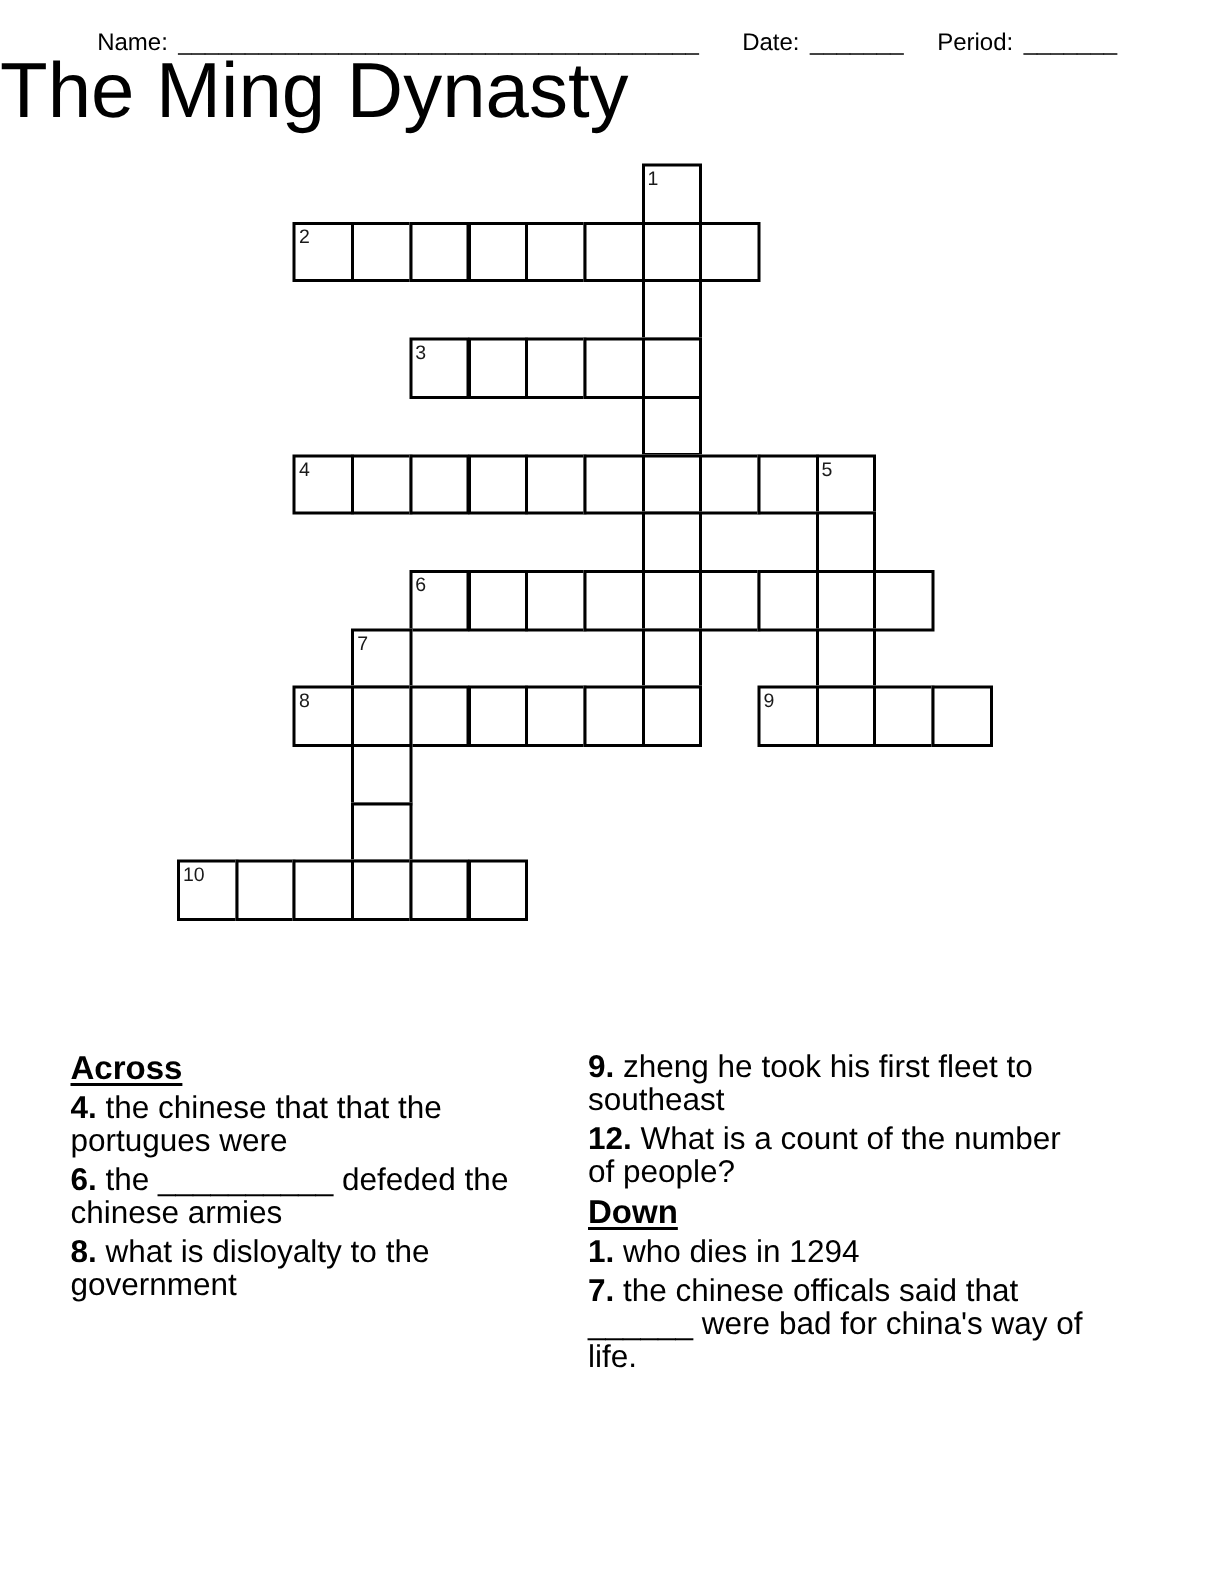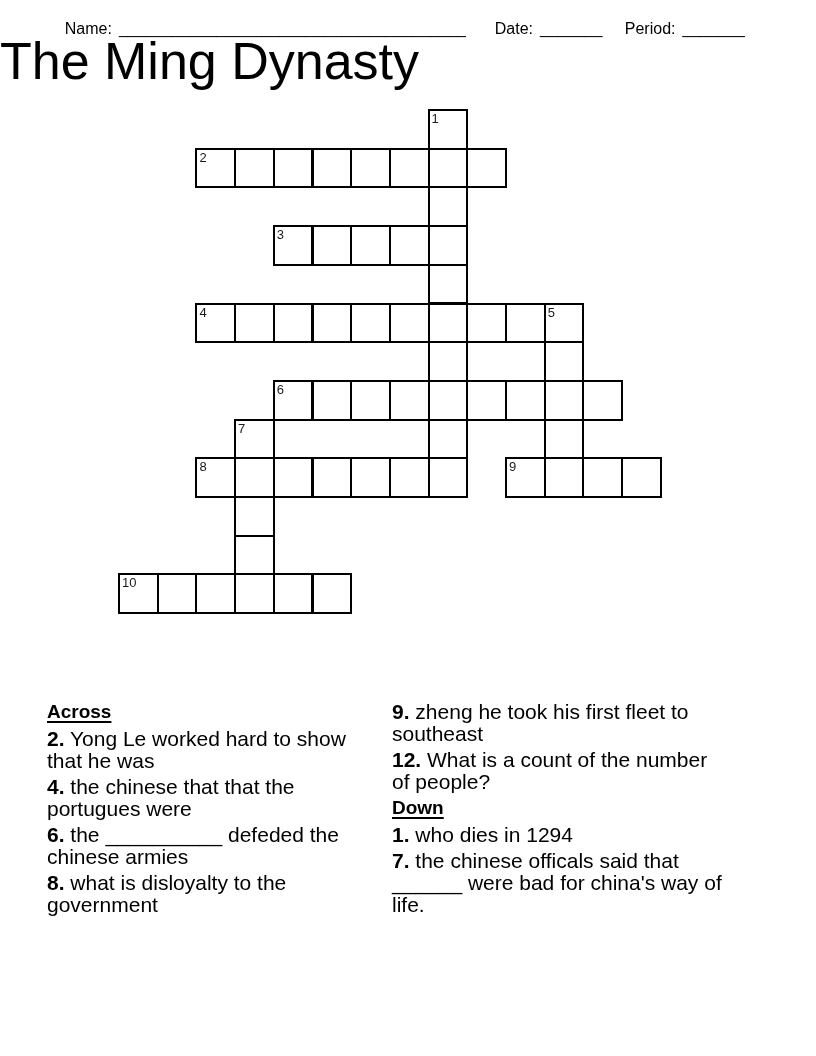--- a/index.html
+++ b/index.html
@@ -63,21 +63,21 @@
     position: absolute;
     top: 701px;
     font-size: 21px;
     line-height: 22px;
     color: #000;
   }
   #col-left  { left: 47px;  width: 360px; }
   #col-right { left: 392px; width: 372px; }
   .clue-col > :first-child { margin-top: 0; }
   .section-h {
-    font-size: 19px;
+    font-size: 22px;
     font-weight: 700;
     text-decoration: underline;
     text-decoration-thickness: 2px;
     text-underline-offset: 3px;
     margin: 4px 0 5px 0;
   }
   .clue { margin: 4px 0 0 0; }
   .clue .cnum { font-weight: 700; }
 </style>
 </head>
@@ -174,21 +174,20 @@
       </div>
       <div class="cell" style="left: 38.7px; top: 464.4px;"></div>
       <div class="cell" style="left: 77.4px; top: 464.4px;"></div>
       <div class="cell" style="left: 116.1px; top: 464.4px;"></div>
       <div class="cell" style="left: 154.8px; top: 464.4px;"></div>
       <div class="cell" style="left: 193.5px; top: 464.4px;"></div>
     </div>
 
   <div id="col-left" class="clue-col">
     <div class="section-h">Across</div>
-  <p class="clue"><b class="cnum">2.</b> Yong Le worked hard to show<br>that he was</p>
       <p class="clue"><b class="cnum">4.</b> the chinese that that the<br>portugues were</p>
       <p class="clue"><b class="cnum">6.</b> the __________ defeded the<br>chinese armies</p>
       <p class="clue"><b class="cnum">8.</b> what is disloyalty to the<br>government</p>
     </div>
 
   <div id="col-right" class="clue-col">
     <p class="clue"><b class="cnum">9.</b> zheng he took his first fleet to<br>southeast</p>
       <p class="clue"><b class="cnum">12.</b> What is a count of the number<br>of people?</p>
       <div class="section-h" id="down-header">Down</div>
   <p class="clue"><b class="cnum">1.</b> who dies in 1294</p>

